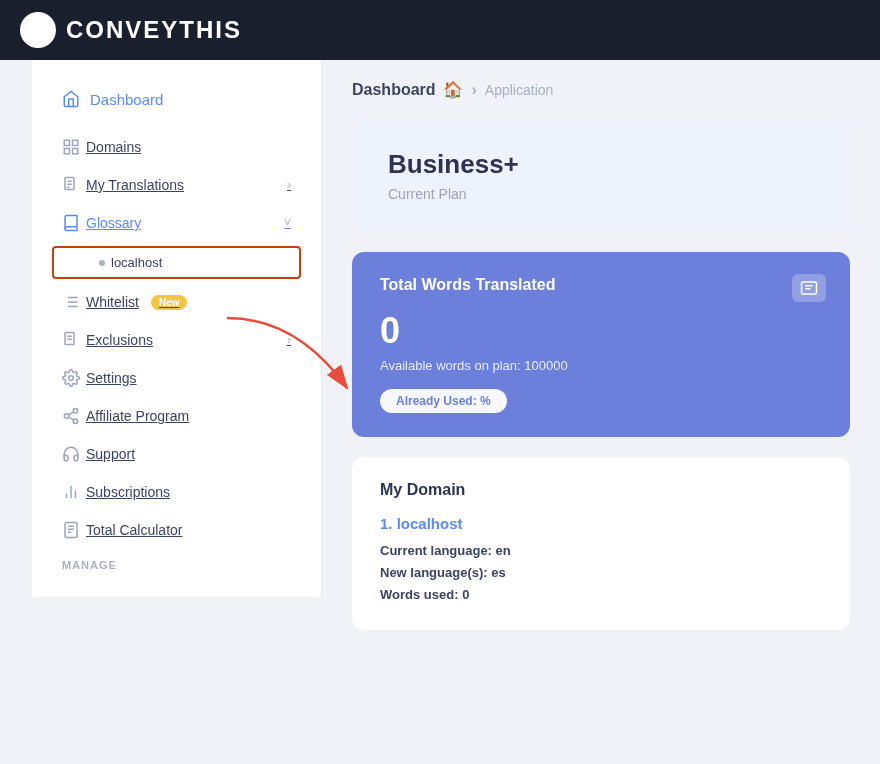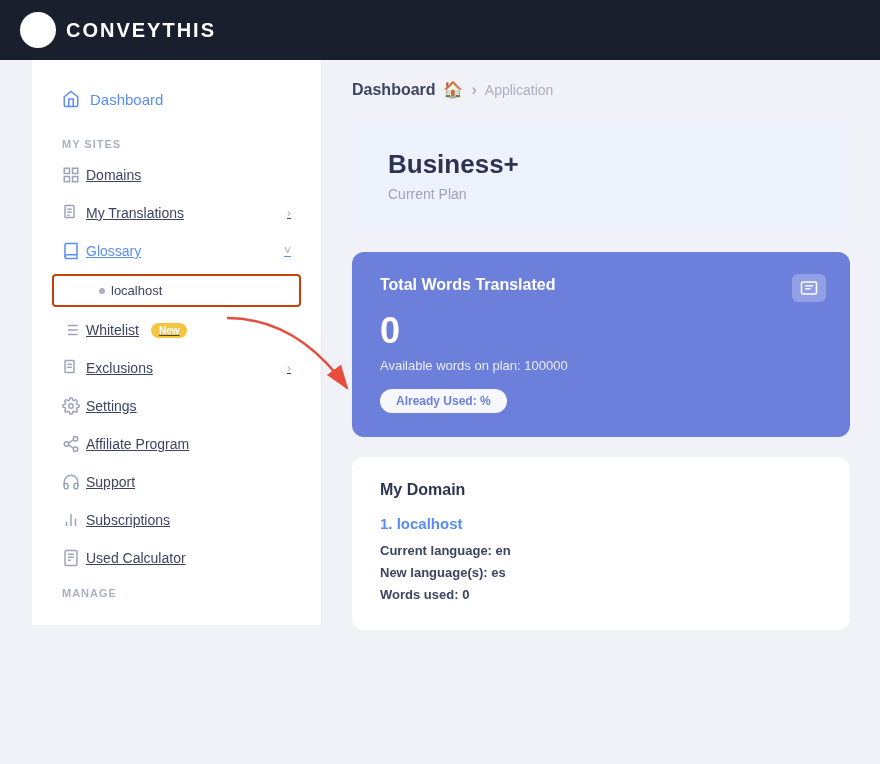--- a/index.html
+++ b/index.html
@@ -25,21 +25,21 @@
       border-radius: 50%;
       display: flex;
       align-items: center;
       justify-content: center;
       font-weight: bold;
       color: #1a1f2e;
       font-size: 16px;
     }
     .logo-text {
       color: #fff;
-      font-size: 20px;
+      font-size: 24px;
       font-weight: 700;
       letter-spacing: 2px;
     }
 
     
     .layout {
       display: flex;
       height: calc(764px - 60px);
       padding-left: 32px;
     }
@@ -284,21 +284,20 @@
       <div class="sidebar-dashboard">
         <span class="icon-svg">
           <svg width="18" height="18" viewBox="0 0 24 24" fill="none" stroke="#5b8dee" stroke-width="2">
             <path d="M3 9l9-7 9 7v11a2 2 0 01-2 2H5a2 2 0 01-2-2z"></path>
             <polyline points="9,22 9,12 15,12 15,22"></polyline>
           </svg>
         </span>
         <span>Dashboard</span>
       </div>
 
-      <div class="sidebar-section-label">MY SITES</div>
 
       <div class="sidebar-item">
         <span class="icon-svg">
           <svg width="18" height="18" viewBox="0 0 24 24" fill="none" stroke="#9ba4bb" stroke-width="2">
             <rect x="3" y="3" width="7" height="7"></rect>
               <rect x="14" y="3" width="7" height="7"></rect>
             <rect x="3" y="14" width="7" height="7"></rect>
               <rect x="14" y="14" width="7" height="7"></rect>
           </svg>
         </span>
@@ -408,21 +407,21 @@
 
       <div class="sidebar-item">
         <span class="icon-svg">
           <svg width="18" height="18" viewBox="0 0 24 24" fill="none" stroke="#9ba4bb" stroke-width="2">
             <rect x="4" y="2" width="16" height="20" rx="2"></rect>
             <line x1="8" y1="7" x2="16" y2="7"></line>
             <line x1="8" y1="11" x2="16" y2="11"></line>
             <line x1="8" y1="15" x2="12" y2="15"></line>
           </svg>
         </span>
-        <span>Used Calculator</span>
+        <span>Total Calculator</span>
       </div>
 
       <div class="sidebar-section-label">MANAGE</div>
 
     </nav>
 
     <svg class="red-arrow" width="200" height="120" viewBox="0 0 200 120">
       <defs>
         <marker id="arrowhead" markerWidth="10" markerHeight="7" refX="9" refY="3.5" orient="auto">
           <polygon points="0 0, 10 3.5, 0 7" fill="#e74c3c"></polygon>

